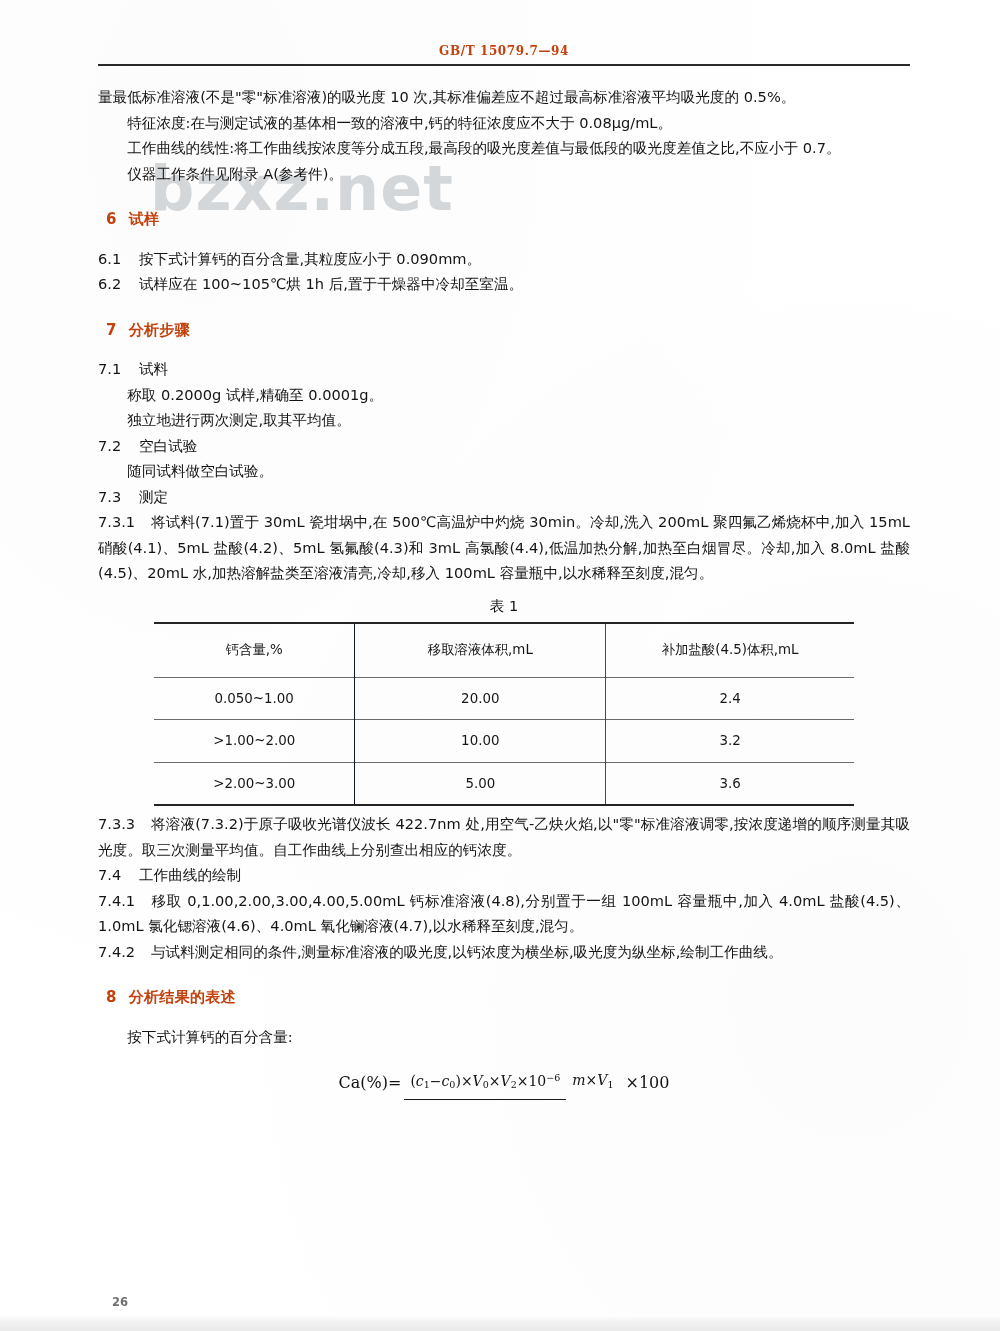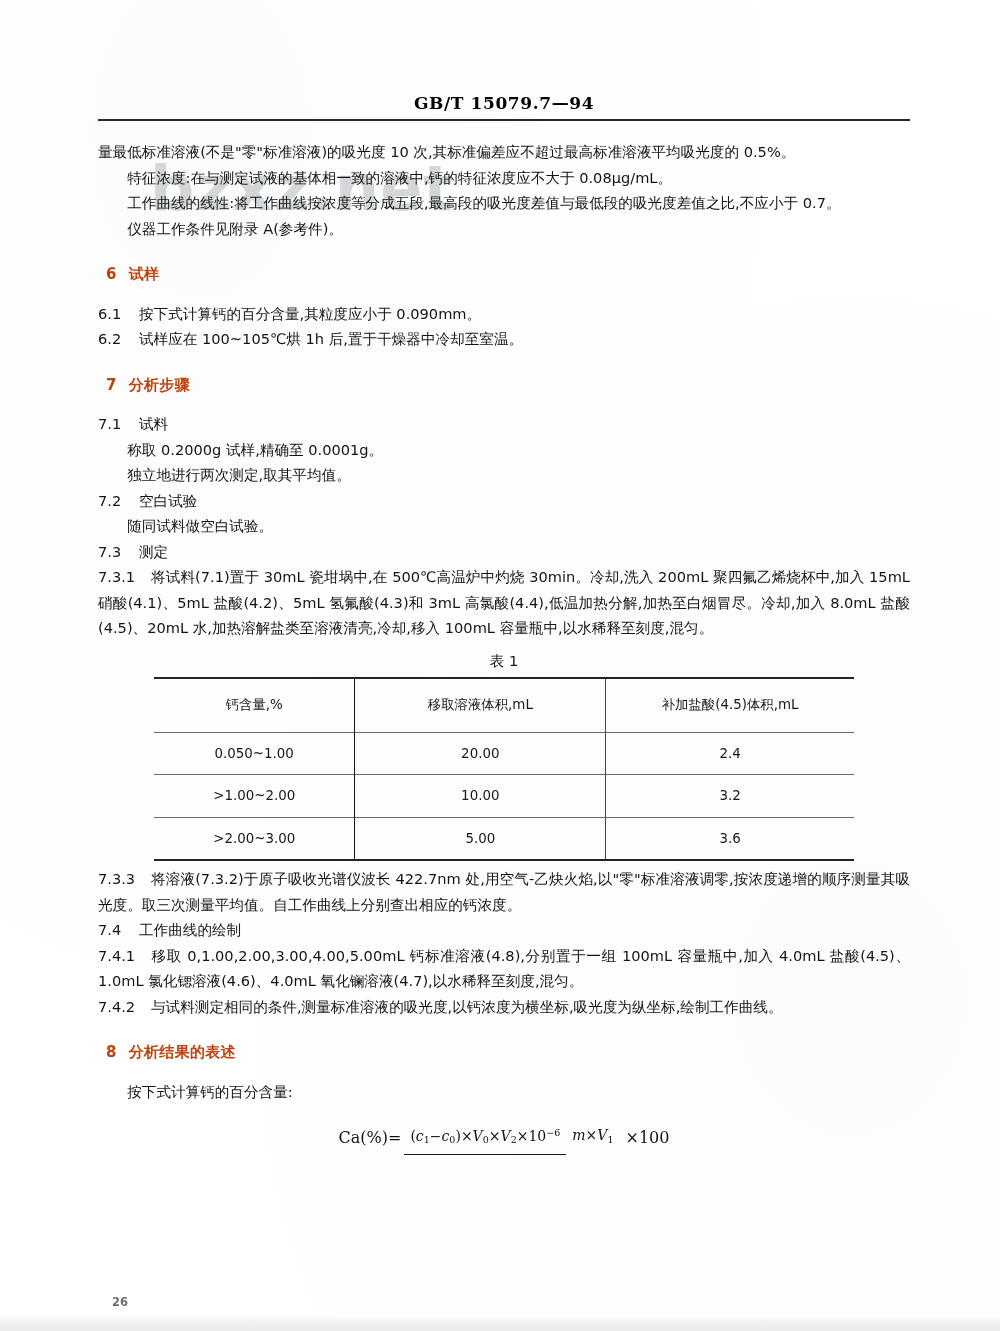--- a/index.html
+++ b/index.html
@@ -41,24 +41,24 @@
     left: 98px;
     top: 0;
     width: 812px;
   }
 
   
   .doc-header {
     text-align: center;
     font-family: "DejaVu Serif", "Liberation Serif", serif;
     font-weight: bold;
-    font-size: 17px;
+    font-size: 12px;
     letter-spacing: 0.6px;
-    color: #000000;
-    padding-top: 93px;
+    color: #c2410c;
+    padding-top: 44px;
   }
   .header-rule {
     margin-top: 6px;
     border-top: 2px solid #2a2a2a;
     width: 100%;
   }
 
   
   #watermark {
     position: absolute;

